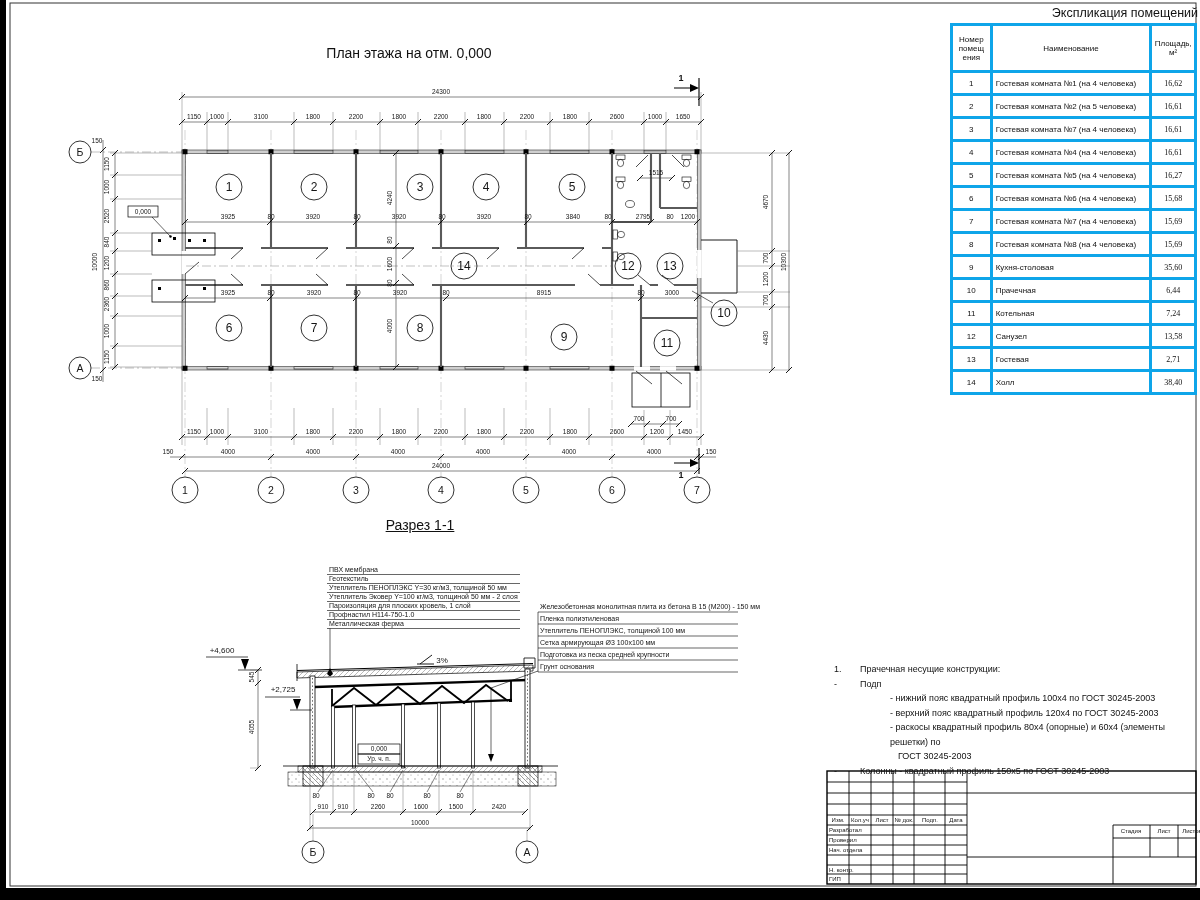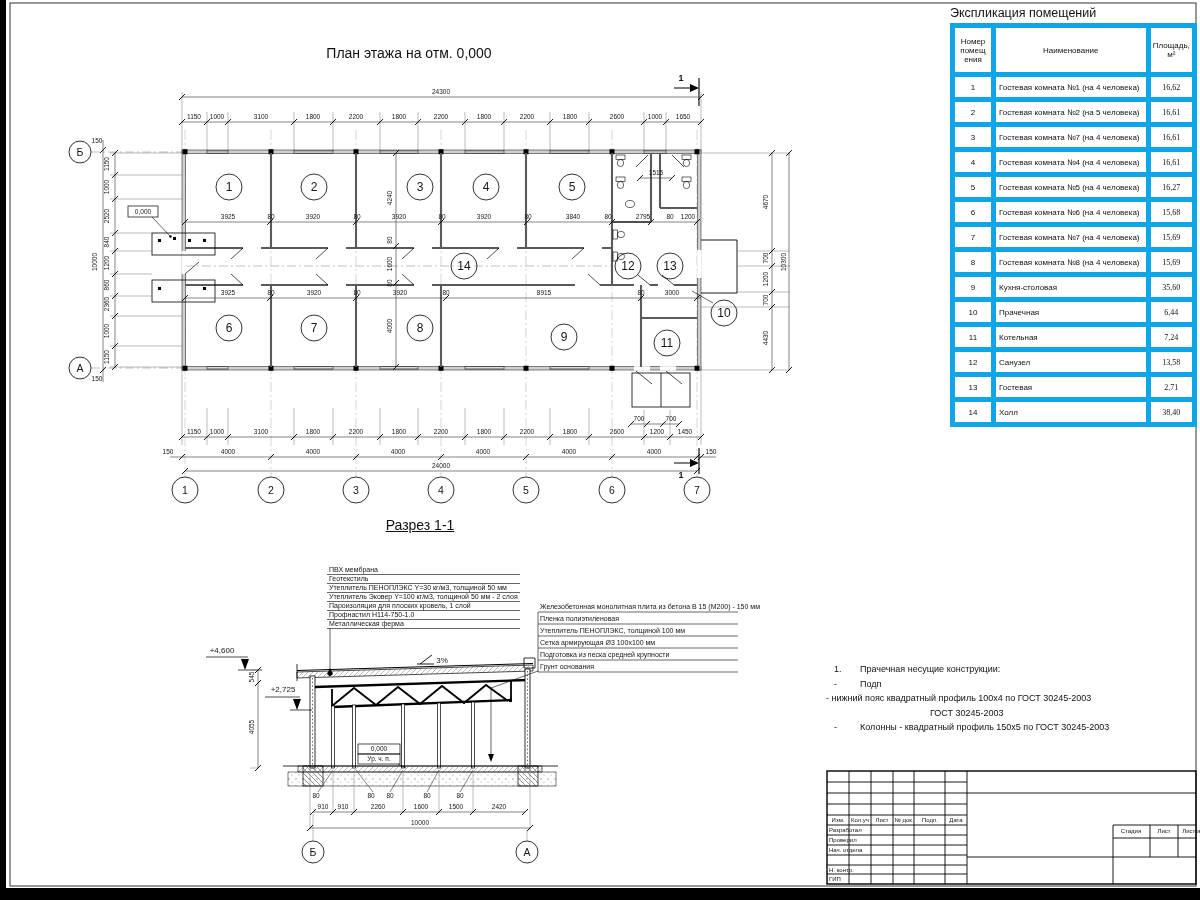--- a/index.html
+++ b/index.html
@@ -11,34 +11,34 @@
   .ax{font-size:10.5px;text-anchor:middle;}
   .ly{font-size:7px;text-anchor:start;}
   .lv{font-size:8px;text-anchor:middle;}
   .sm{font-size:9px;text-anchor:middle;font-weight:bold;}
   .tbh{font-size:6px;text-anchor:middle;}
   .tbl{font-size:6px;text-anchor:start;}
   .overlay{position:absolute;}
   #plan-title{left:269px;top:45px;width:280px;text-align:center;font-size:14px;}
   #section-title{left:352px;top:517px;width:136px;text-align:center;font-size:14px;text-decoration:underline;}
   #room-table-wrap{left:950px;top:6px;width:248px;}
-  #room-table-title{text-align:left;font-size:12.5px;margin:0 0 3px 0;}
+  #room-table-title{text-align:right;font-size:12.5px;margin:0 0 3px 0;}
   table.rt{border-collapse:collapse;width:247px;}
-  table.rt th,table.rt td{border:5px solid #0ea5e9;font-weight:normal;}
+  table.rt th,table.rt td{border:3px solid #0ea5e9;font-weight:normal;}
   table.rt th{font-size:8px;text-align:center;height:42px;}
   table.rt td{font-size:8px;height:18px;}
   td.c{text-align:center;width:36px;}
   td.n{padding-left:3px;width:167px;}
   td.a{text-align:center;width:40px;font-family:Liberation Serif, serif;}
   table.rt{border:1.5px solid #000;}
   #notes{left:826px;top:662px;width:364px;font-size:9px;line-height:14.5px;}
   .nrow{display:flex;}
   .nmark{width:26px;flex:none;padding-left:8px;}
-  .nsub{}
-  .nsub2{margin-left:104px;}
+  .nsub{margin-left:64px;}
+  .nsub2{margin-left:72px;}
 </style>
 </head>
 <body>
 
 <svg id="drawing" width="1200" height="900" viewBox="0 0 1200 900">
   <defs>
     <pattern id="hR" width="5" height="5" patternUnits="userSpaceOnUse">
         <path d="M0 5L5 0" stroke="#777" stroke-width="0.5"></path>
       </pattern>
     <pattern id="hL" width="5" height="5" patternUnits="userSpaceOnUse">
@@ -523,18 +523,20 @@
 <div id="notes" class="overlay">
   <div class="nrow">
       <span class="nmark">1.</span>
       <span>Прачечная несущие конструкции:</span>
     </div>
   <div class="nrow">
       <span class="nmark">-</span>
       <span>Подп</span>
     </div>
   <div class="nsub">- нижний пояс квадратный профиль 100х4 по ГОСТ 30245-2003</div>
+  <div class="nsub">- верхний пояс квадратный профиль 120х4 по ГОСТ 30245-2003</div>
+  <div class="nsub">- раскосы квадратный профиль 80х4 (опорные) и 60х4 (элементы решетки) по</div>
   <div class="nsub2">ГОСТ 30245-2003</div>
   <div class="nrow">
       <span class="nmark">-</span>
       <span>Колонны - квадратный профиль 150х5 по ГОСТ 30245-2003</span>
     </div>
 </div>
 
 </body></html>

